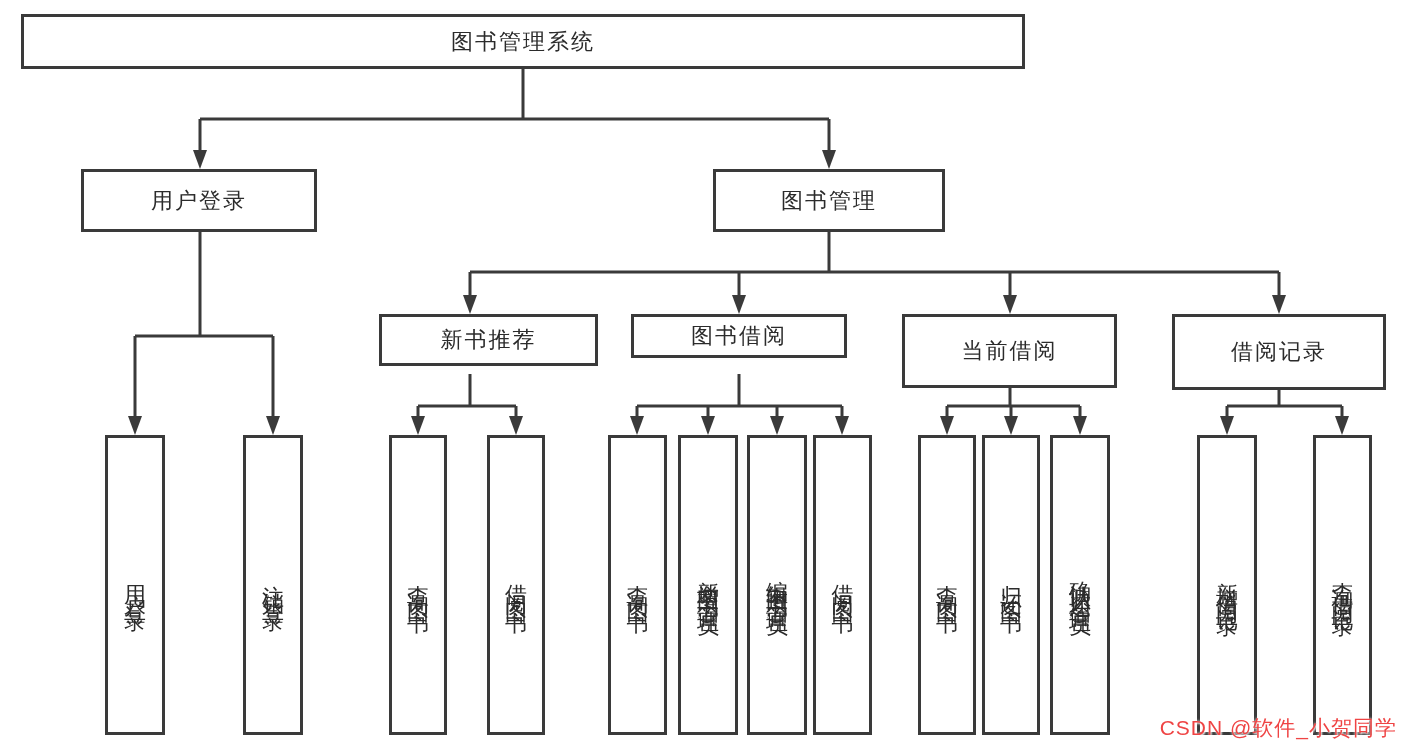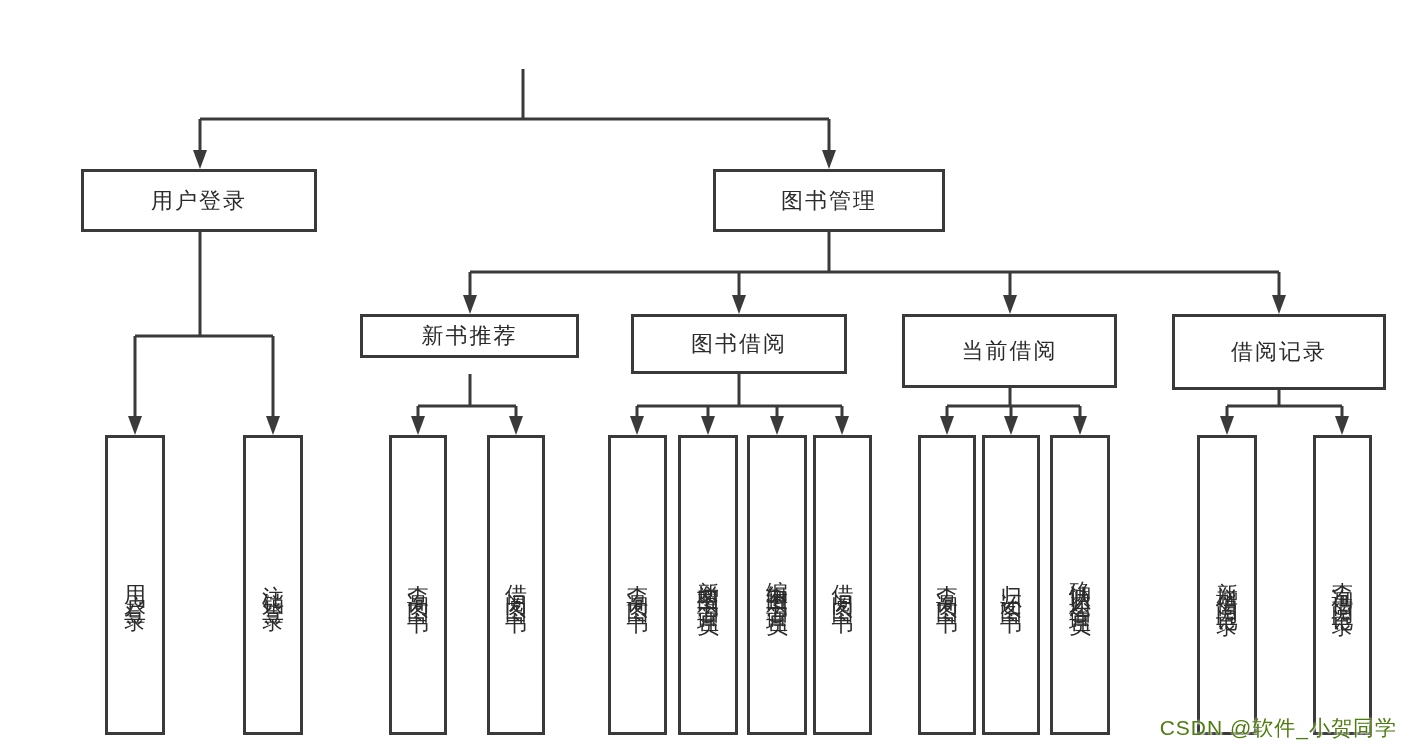--- a/index.html
+++ b/index.html
@@ -55,21 +55,21 @@
     font-size: 22px;
     line-height: 1;
     letter-spacing: 9px;
     color: #2b2b2b;
   }
   .watermark {
     position: absolute;
     right: 8px;
     bottom: 5px;
     font-size: 21px;
-    color: #4d7c0f;
+    color: #ef4444;
     letter-spacing: 1px;
     white-space: nowrap;
     text-shadow: 0 0 3px #ffffff, 1px 1px 2px #ffffff;
     z-index: 5;
   }
 </style>
 </head>
 <body>
 
 <div class="canvas">
@@ -103,32 +103,35 @@
     <path d="M1010 374 V406 M947 406 H1080 M947 406 V416 M1011 406 V416 M1080 406 V416"></path>
     <polygon points="940,416 954,416 947,435"></polygon>
     <polygon points="1004,416 1018,416 1011,435"></polygon>
     <polygon points="1073,416 1087,416 1080,435"></polygon>
 
     <path d="M1279 374 V406 M1227 406 H1342 M1227 406 V416 M1342 406 V416"></path>
     <polygon points="1220,416 1234,416 1227,435"></polygon>
     <polygon points="1335,416 1349,416 1342,435"></polygon>
   </svg>
 
+  <div class="node h" style="left:21px; top:14px; width:1004px; height:55px;">
+    <span>图书管理系统</span>
+  </div>
 
   <div class="node h" style="left:81px; top:169px; width:236px; height:63px;">
     <span>用户登录</span>
   </div>
   <div class="node h" style="left:713px; top:169px; width:232px; height:63px;text-align:right;">
     <span>图书管理</span>
   </div>
 
-  <div class="node h" style="left:360px; top:314px; width:219px; height:44px;">
+  <div class="node h" style="left:379px; top:314px; width:219px; height:52px;">
     <span>新书推荐</span>
   </div>
-  <div class="node h" style="left:631px; top:314px; width:216px; height:60px;">
+  <div class="node h" style="left:631px; top:314px; width:216px; height:44px;">
     <span>图书借阅</span>
   </div>
   <div class="node h" style="left:902px; top:314px; width:215px; height:74px;">
     <span>当前借阅</span>
   </div>
   <div class="node h" style="left:1172px; top:314px; width:214px; height:76px;">
     <span>借阅记录</span>
   </div>
 
   <div class="node leaf" style="left:105px; top:435px; width:60px; height:300px;">

